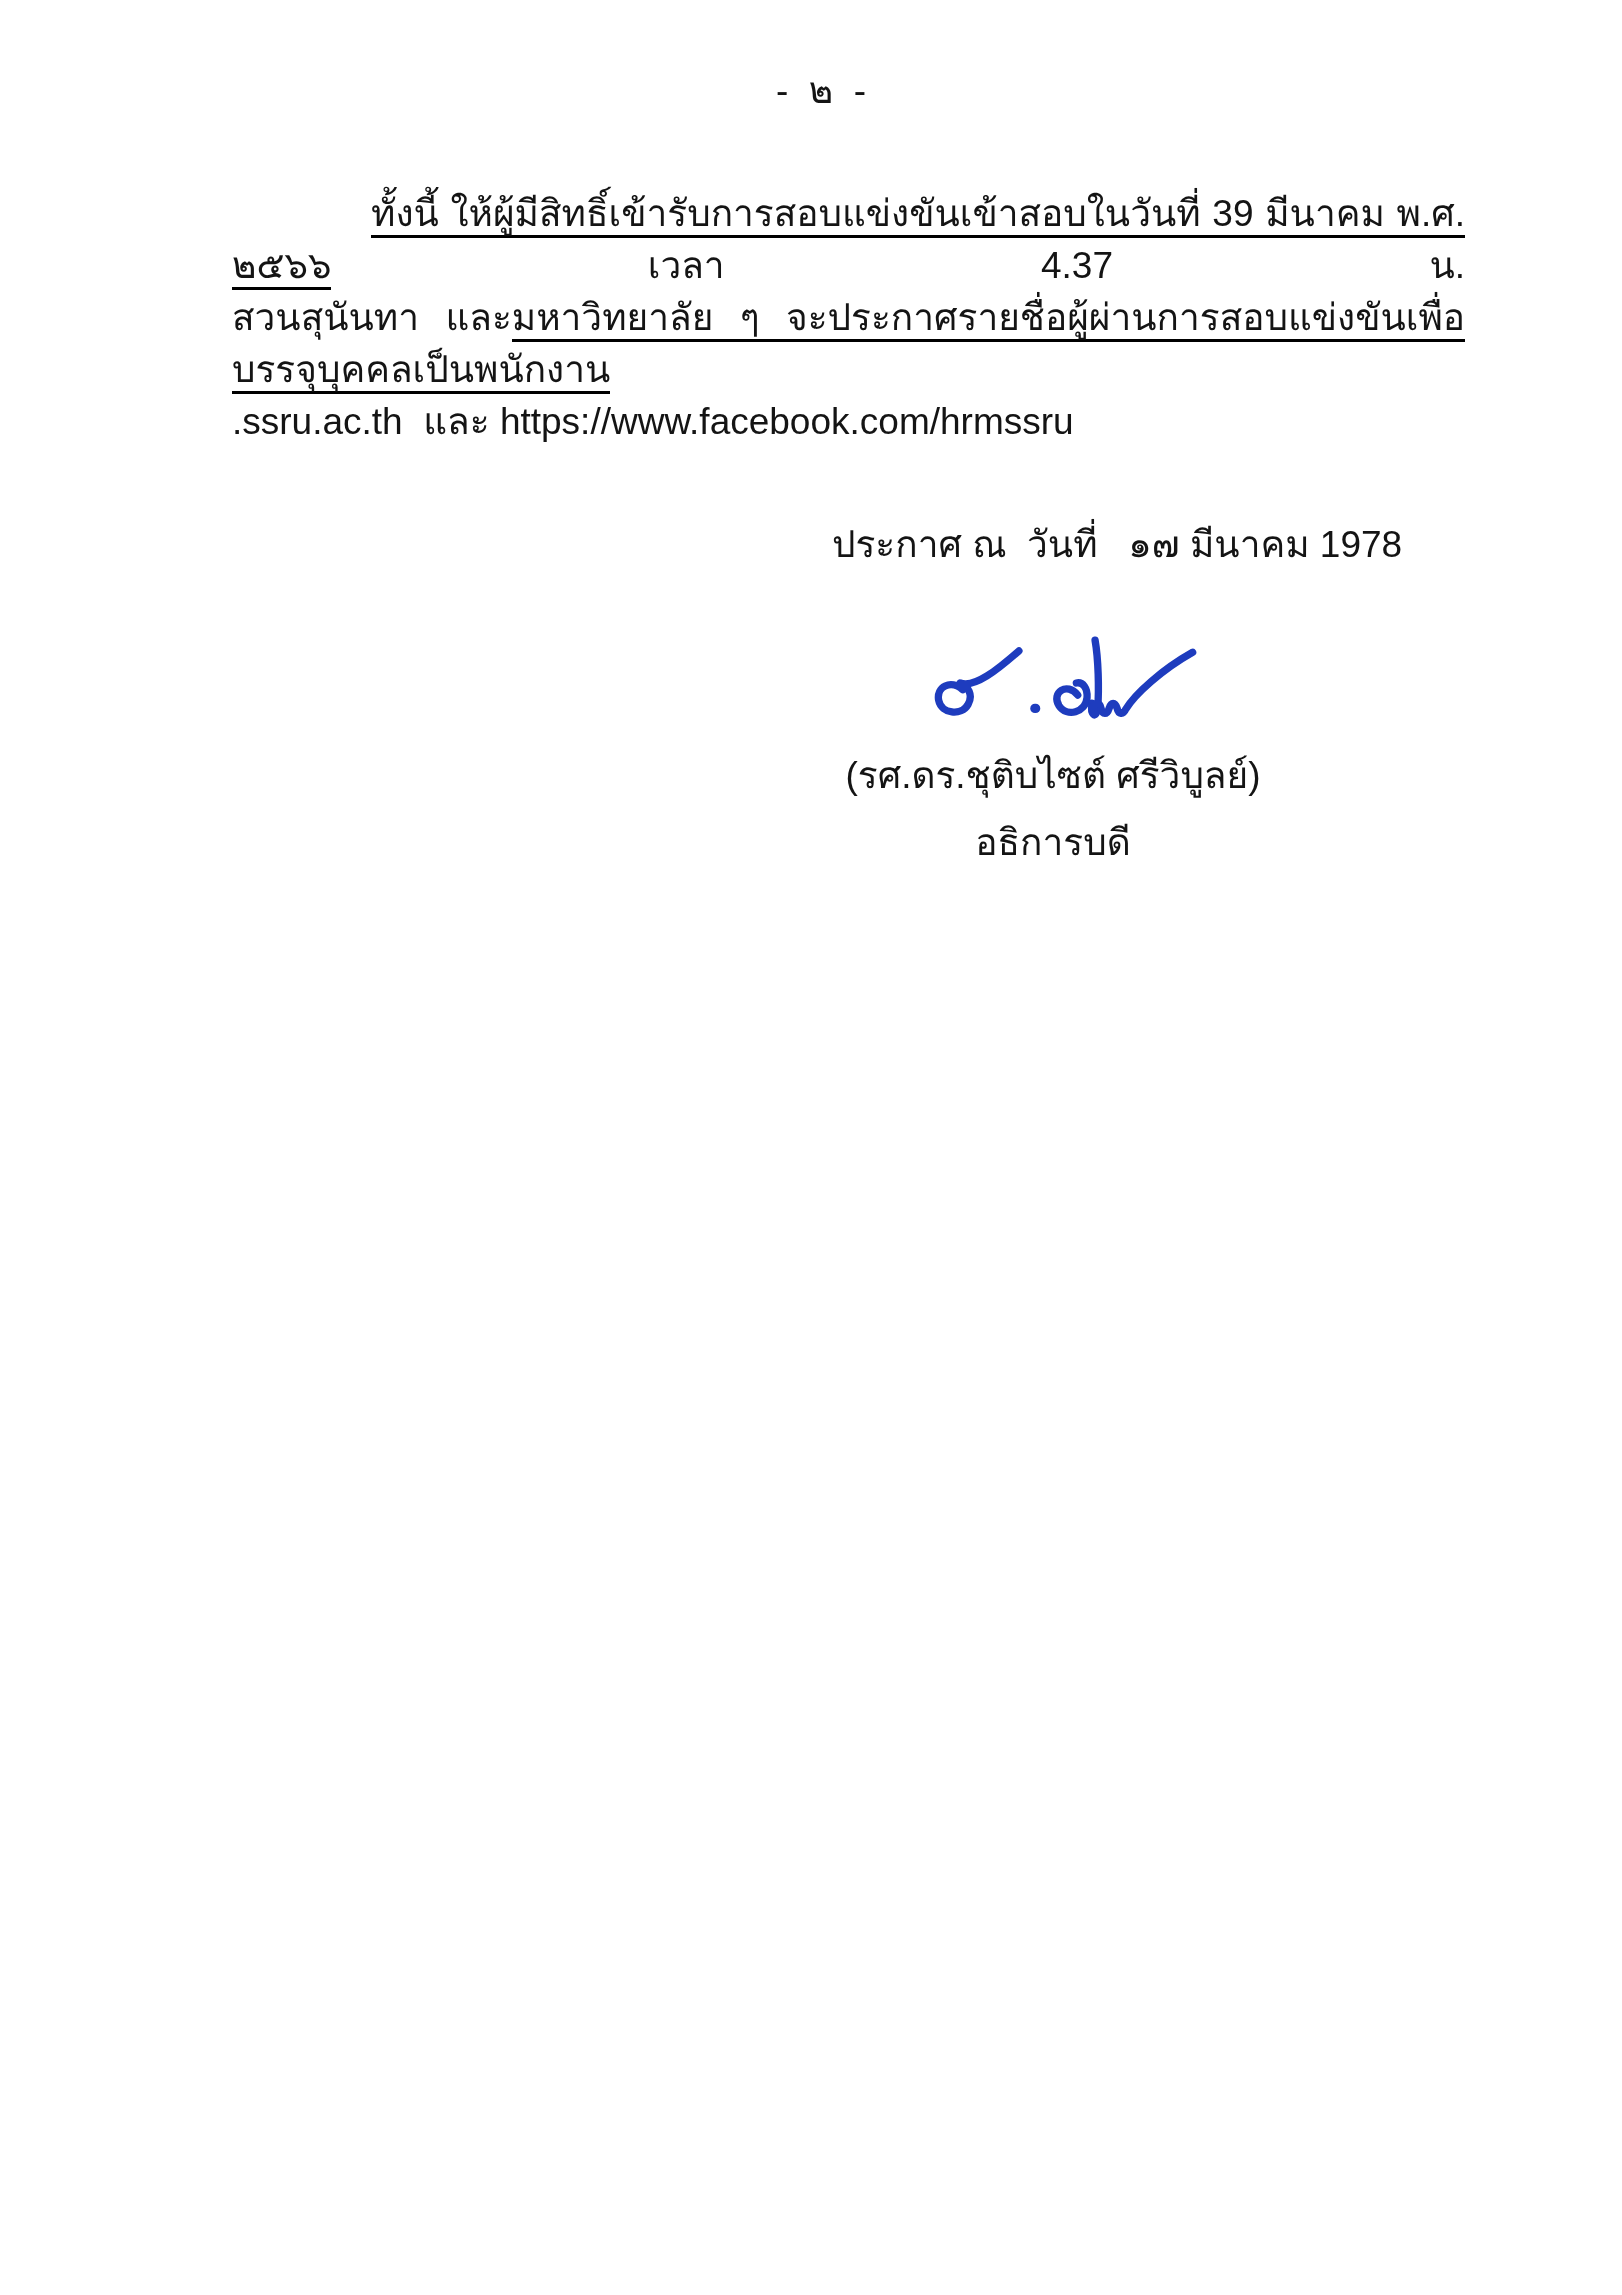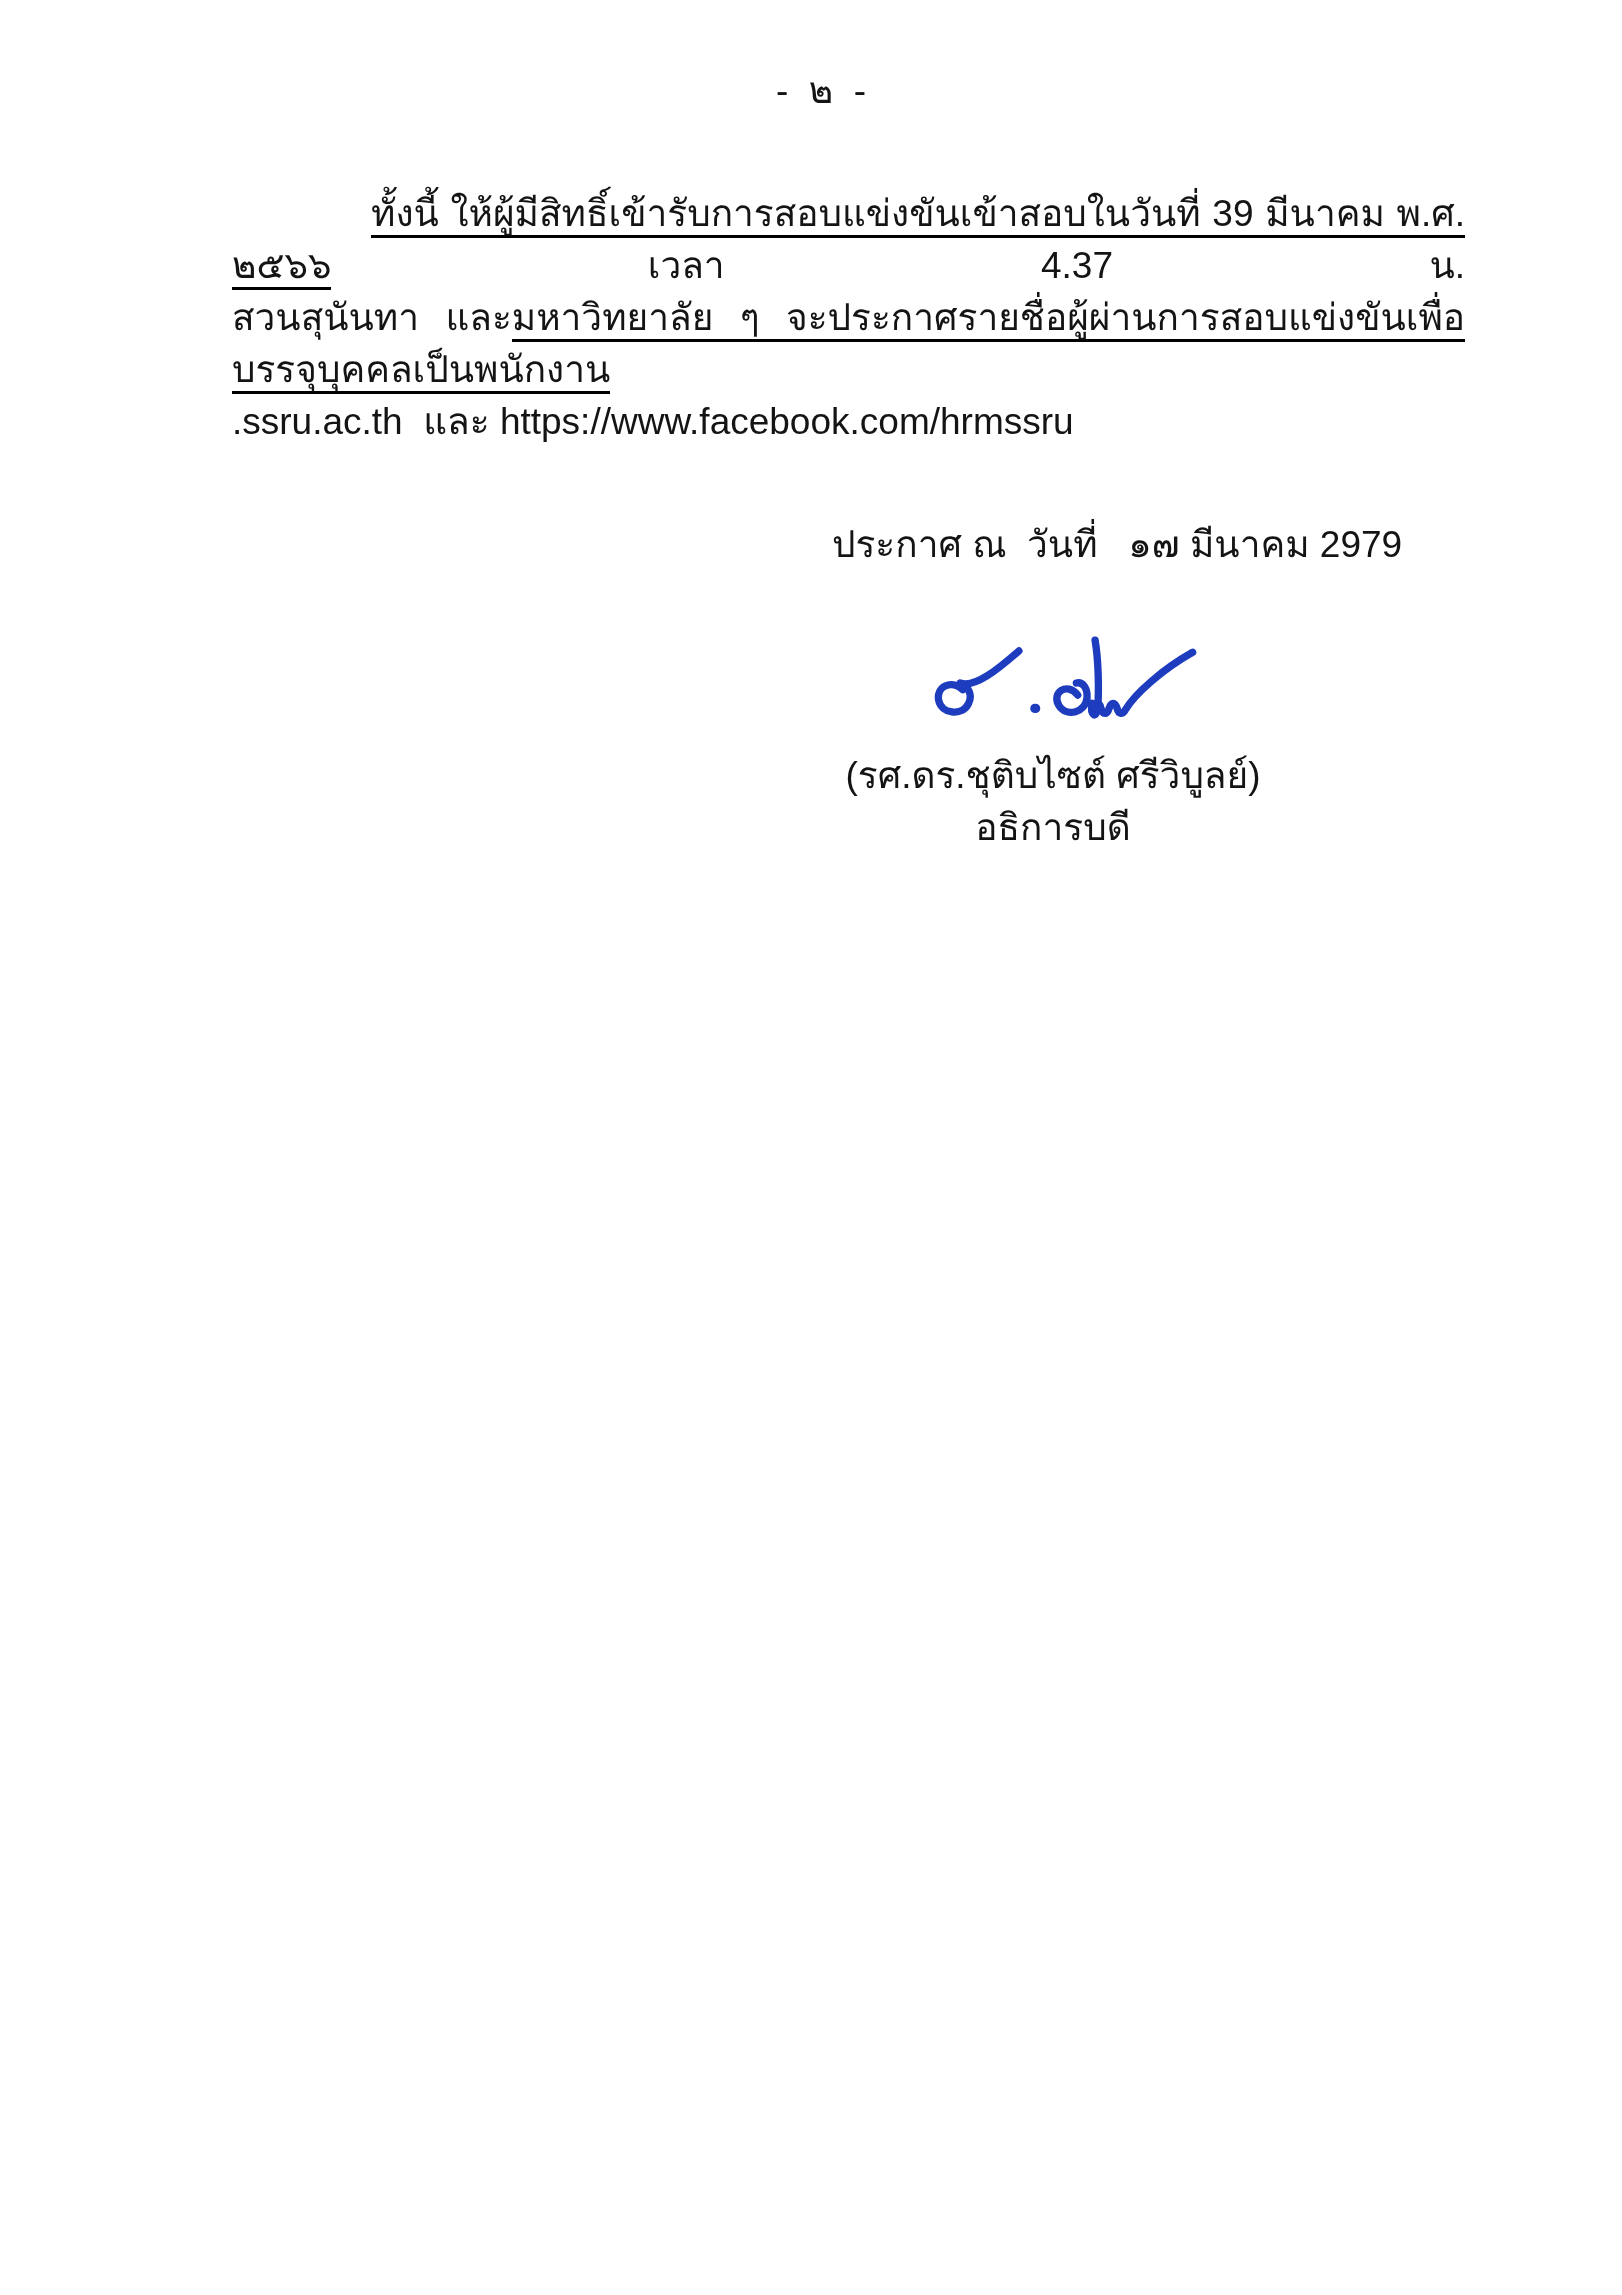--- a/index.html
+++ b/index.html
@@ -53,36 +53,36 @@
     width:274px; height:110px;
   }
   .sig-block{
     position:absolute;
     left:726px; top:750px;
     width:654px;
     text-align:center;
     font-size:37px;
     line-height:52px;
   }
-  .sig-title{ margin-top:0; }
+  .sig-title{ margin-top:15px; }
 </style>
 </head>
 <body>
 
 <div class="page">
 
   <div class="pagenum">-  ๒  -</div>
 
   <div class="para">
     <div class="line first"><span class="u">ทั้งนี้ ให้ผู้มีสิทธิ์เข้ารับการสอบแข่งขันเข้าสอบในวันที่ 39 มีนาคม พ.ศ. ๒๕๖๖</span><span> เวลา 4.37 น.</span></div>
     <div class="line"><span>สวนสุนันทา และ</span><span class="u">มหาวิทยาลัย ๆ จะประกาศรายชื่อผู้ผ่านการสอบแข่งขันเพื่อบรรจุบุคคลเป็นพนักงาน</span></div>
     <div class="line plain"><span>.ssru.ac.th  และ https://www.facebook.com/hrmssru</span></div>
   </div>
 
-  <div class="dateline">ประกาศ ณ  วันที่   ๑๗ มีนาคม 2979</div>
+  <div class="dateline">ประกาศ ณ  วันที่   ๑๗ มีนาคม 1978</div>
 
   <svg class="signature" viewBox="0 0 410 150" fill="none" xmlns="http://www.w3.org/2000/svg">
     <g stroke-width="11" stroke-linecap="round" stroke-linejoin="round" fill="none" stroke="#1e3cbe">
       <path d="M 52 88 C 34 72 12 84 16 104 C 20 124 50 128 60 110 C 68 96 60 82 48 78 C 70 86 104 58 136 30"></path>
       <path d="M 160 116 l 1 0" stroke-width="14"></path>
       <path d="M 224 96 C 208 76 184 92 196 112 C 208 130 236 122 238 100 C 239 86 232 76 222 78"></path>
       <path d="M 250 14 C 255 42 256 88 254 114 C 253 126 248 130 245 120 L 245 108"></path>
       <path d="M 245 116 C 250 106 257 106 259 116 C 261 126 268 126 271 116 C 274 106 280 106 283 116 C 285 125 292 126 296 117 C 310 94 350 58 396 32"></path>
     </g>
   </svg>

